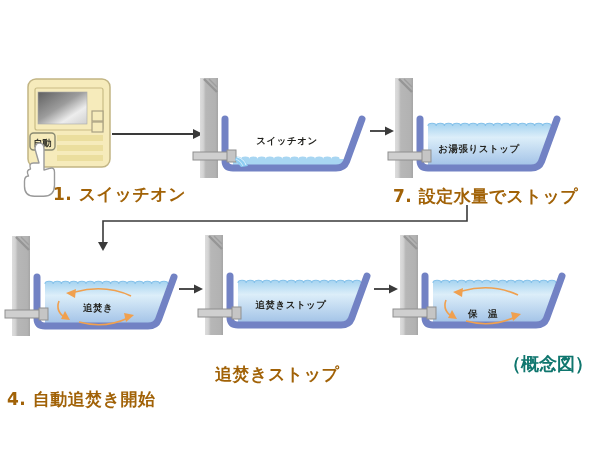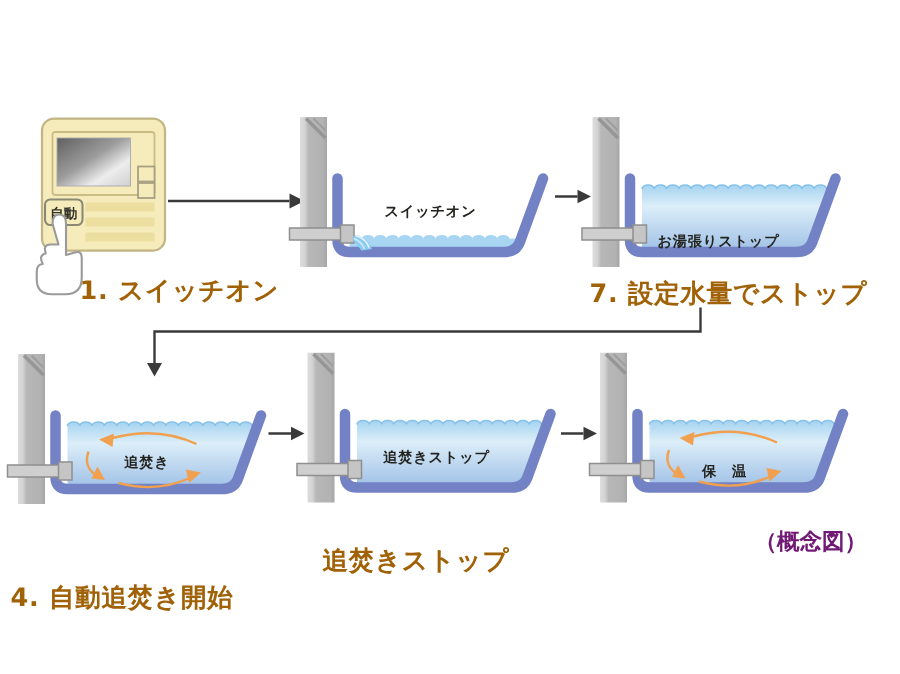--- a/index.html
+++ b/index.html
@@ -10,21 +10,21 @@
   .abs{position:absolute;}
   .caption{
     position:absolute;font-size:17px;font-weight:700;color:#a16207;
     white-space:nowrap;letter-spacing:.5px;line-height:1.2;
   }
   .tub-label{
     position:absolute;transform:translateX(-50%);font-size:9.5px;font-weight:700;
     color:#23231f;white-space:nowrap;letter-spacing:.5px;
   }
   .footnote{
-    position:absolute;font-size:15px;font-weight:700;color:#701a75;white-space:nowrap;
+    position:absolute;font-size:18px;font-weight:700;color:#0f766e;white-space:nowrap;
   }
   svg{display:block;}
 </style>
 </head>
 <body>
 
 <div class="stage">
 
   <svg class="abs" width="0" height="0" aria-hidden="true">
     <defs>
@@ -138,21 +138,21 @@
     <line x1="1" y1="8" x2="16" y2="8" stroke="#3A3A3A" stroke-width="1.8"></line>
     <polygon points="16,3.5 25,8 16,12.5" fill="#3A3A3A"></polygon>
   </svg>
 
   <svg class="abs" style="left:387px;top:78px;" width="193" height="108" viewBox="-8 0 193 108">
     <use href="#g-wall"></use>
     <use href="#g-water-full"></use>
     <use href="#g-tub"></use>
     <use href="#g-pipe"></use>
   </svg>
-  <div class="tub-label" style="left:479px;top:155px;">お湯張りストップ</div>
+  <div class="tub-label" style="left:479px;top:143px;">お湯張りストップ</div>
   <div class="caption" style="left:393px;top:186px;">7. 設定水量でストップ</div>
 
   <svg class="abs" style="left:95px;top:202px;" width="382" height="52" viewBox="0 0 382 52">
     <path d="M372,3 L372,19 L8,19 L8,40" fill="none" stroke="#3A3A3A" stroke-width="1.6"></path>
     <polygon points="3,40 13,40 8,49" fill="#3A3A3A"></polygon>
   </svg>
 
   <svg class="abs" style="left:4px;top:236px;" width="193" height="108" viewBox="-8 0 193 108">
     <use href="#g-wall"></use>
     <use href="#g-water-full"></use>

